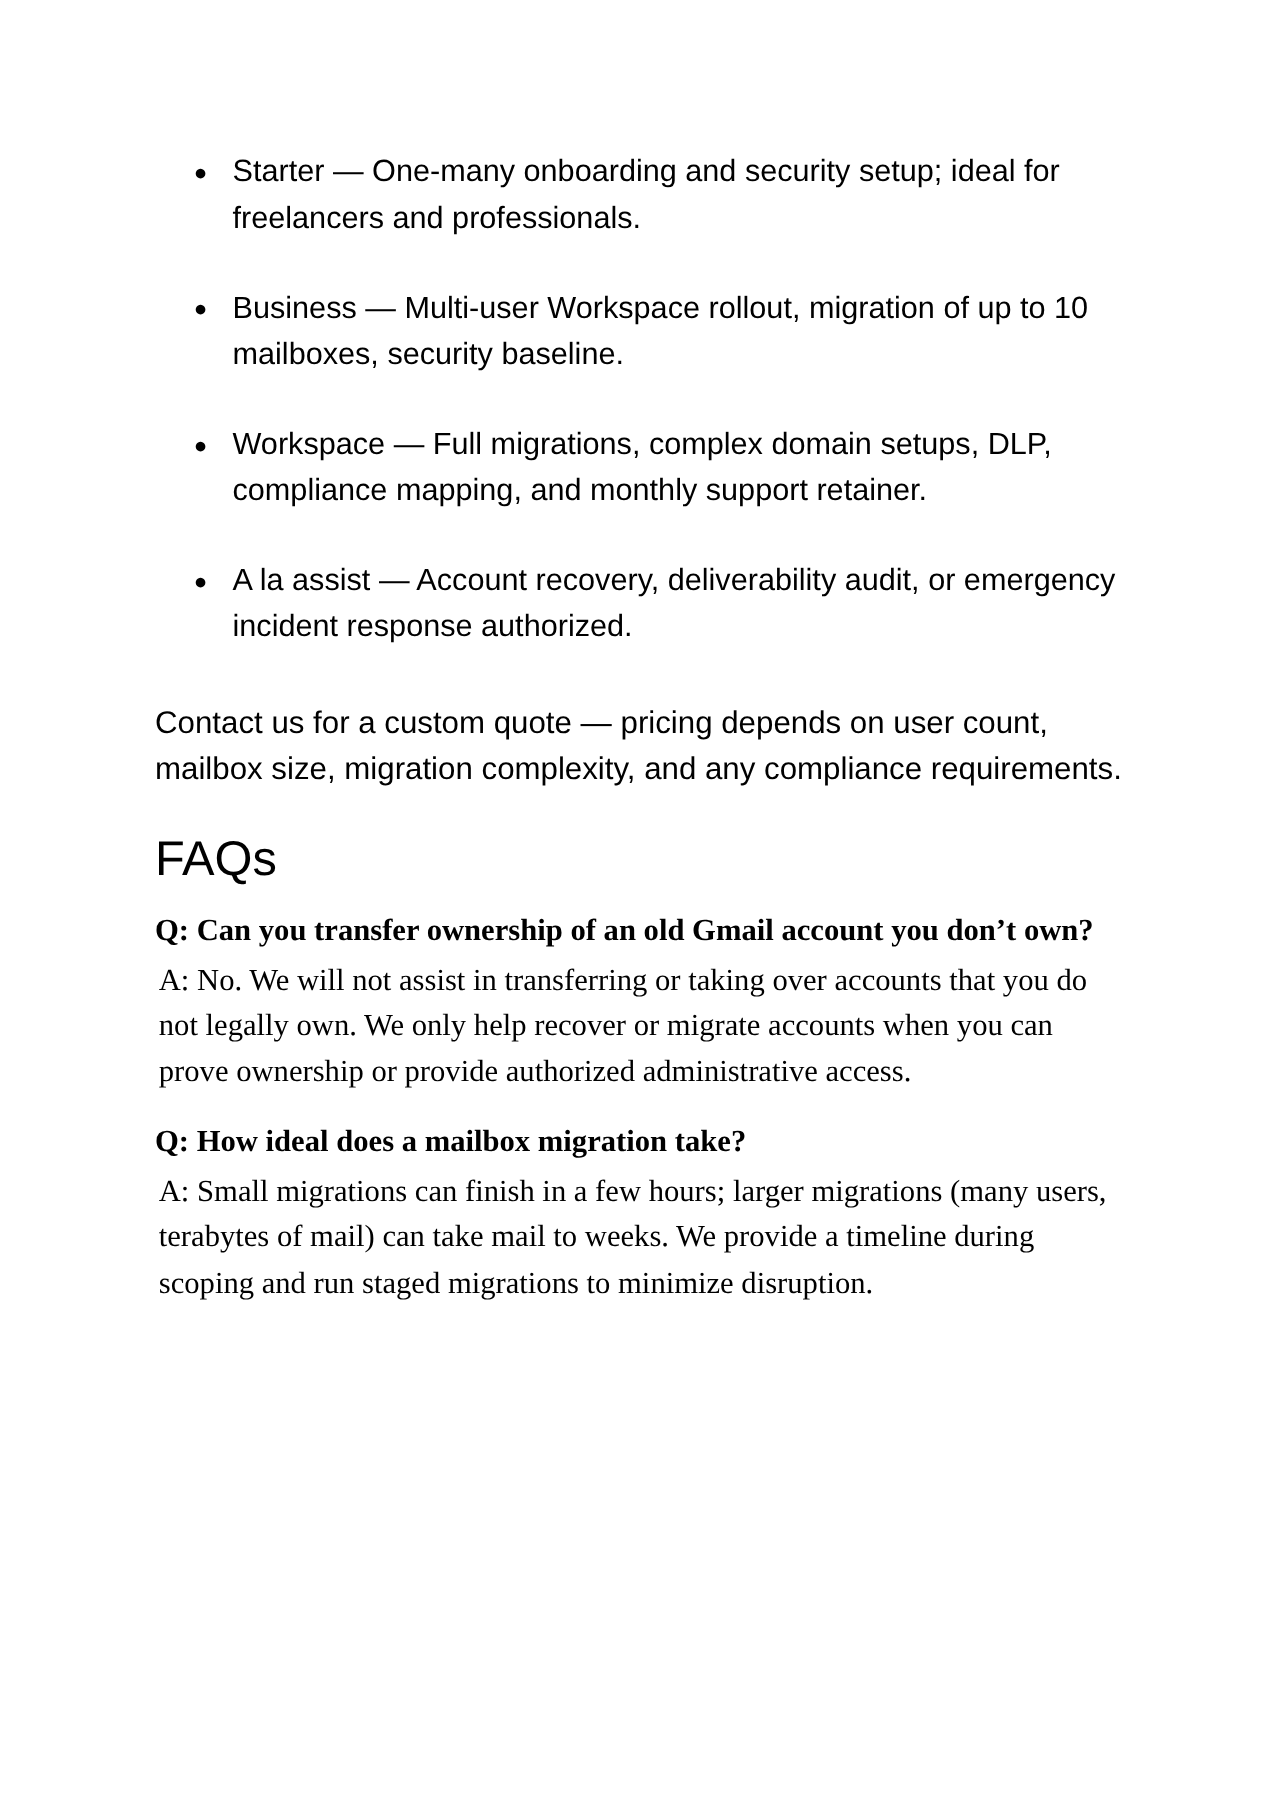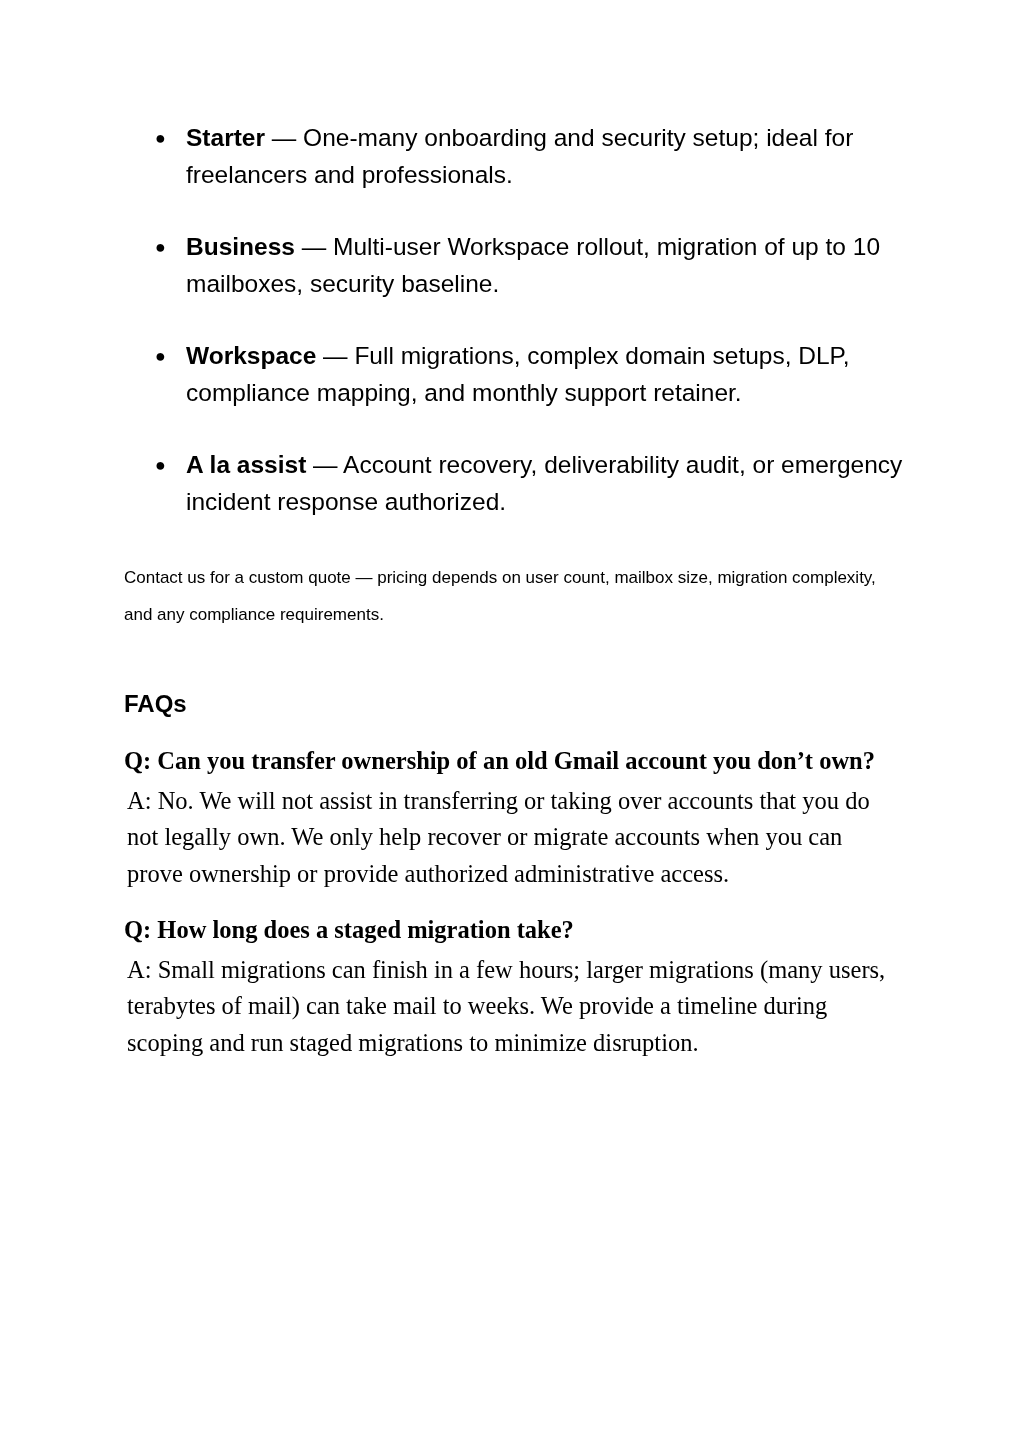--- a/index.html
+++ b/index.html
@@ -33,35 +33,35 @@
       line-height: 36.5px;
       margin-bottom: 36px;
     }
     .plan-item .bullet {
       position: absolute;
       left: 31px;
       top: 0;
       font-size: 18px;
     }
     .plan-name {
-      font-weight: bold;
+      font-weight: normal;
       margin-top: 28px;
     }
     .para {
-      font-size: 17px;
+      font-size: 25px;
       line-height: 36.5px;
       margin: 0;
     }
     .contact {
       margin-top: 40px;
     }
     .faq-heading {
-      font-size: 24px;
-      font-weight: bold;
-      margin: 50px 0 18px 0;
+      font-size: 39px;
+      font-weight: normal;
+      margin: 34px 0 18px 0;
       line-height: 42px;
     }
     .faq {
       margin-bottom: 20px;
       font-family: Liberation Serif, serif;
     }
     .faq-q {
       font-weight: bold;
       font-size: 24.5px;
       line-height: 36.5px;
@@ -100,18 +100,18 @@
   <p class="para contact">Contact us for a custom quote — pricing depends on user count, mailbox size, migration complexity, and any compliance requirements.</p>
 
   <h2 class="faq-heading">FAQs</h2>
 
   <div class="faq">
     <p class="faq-q">Q: Can you transfer ownership of an old Gmail account you don’t own?</p>
     <p class="faq-a"> A: No. We will not assist in transferring or taking over accounts that you do not legally own. We only help recover or migrate accounts when you can prove ownership or provide authorized administrative access.</p>
   </div>
 
   <div class="faq">
-    <p class="faq-q">Q: How long does a staged migration take?</p>
+    <p class="faq-q">Q: How ideal does a mailbox migration take?</p>
     <p class="faq-a"> A: Small migrations can finish in a few hours; larger migrations (many users, terabytes of mail) can take mail to weeks. We provide a timeline during scoping and run staged migrations to minimize disruption.</p>
   </div>
 
 
 </div>
 
 </body></html>

